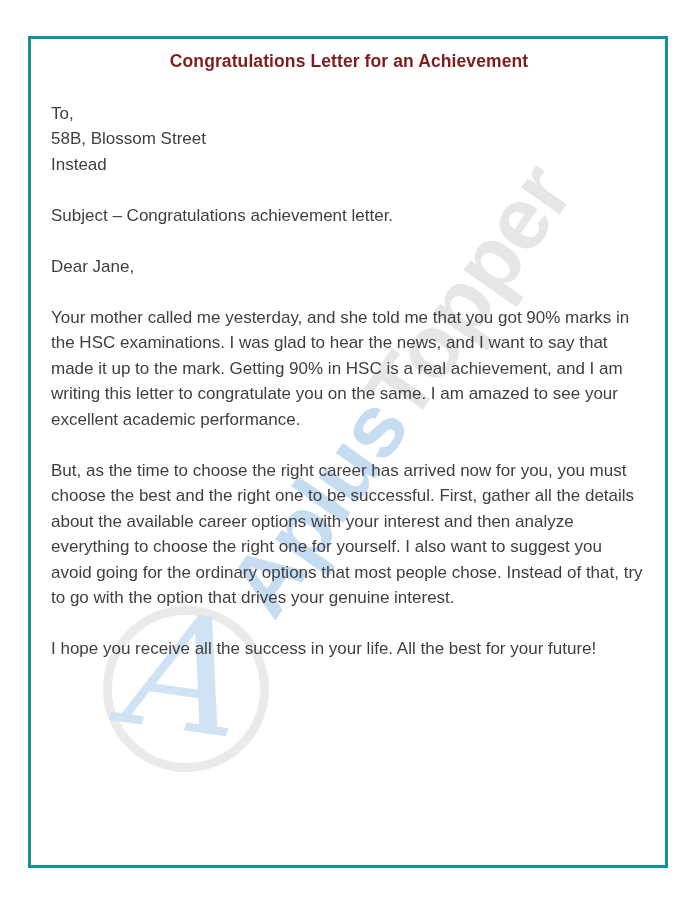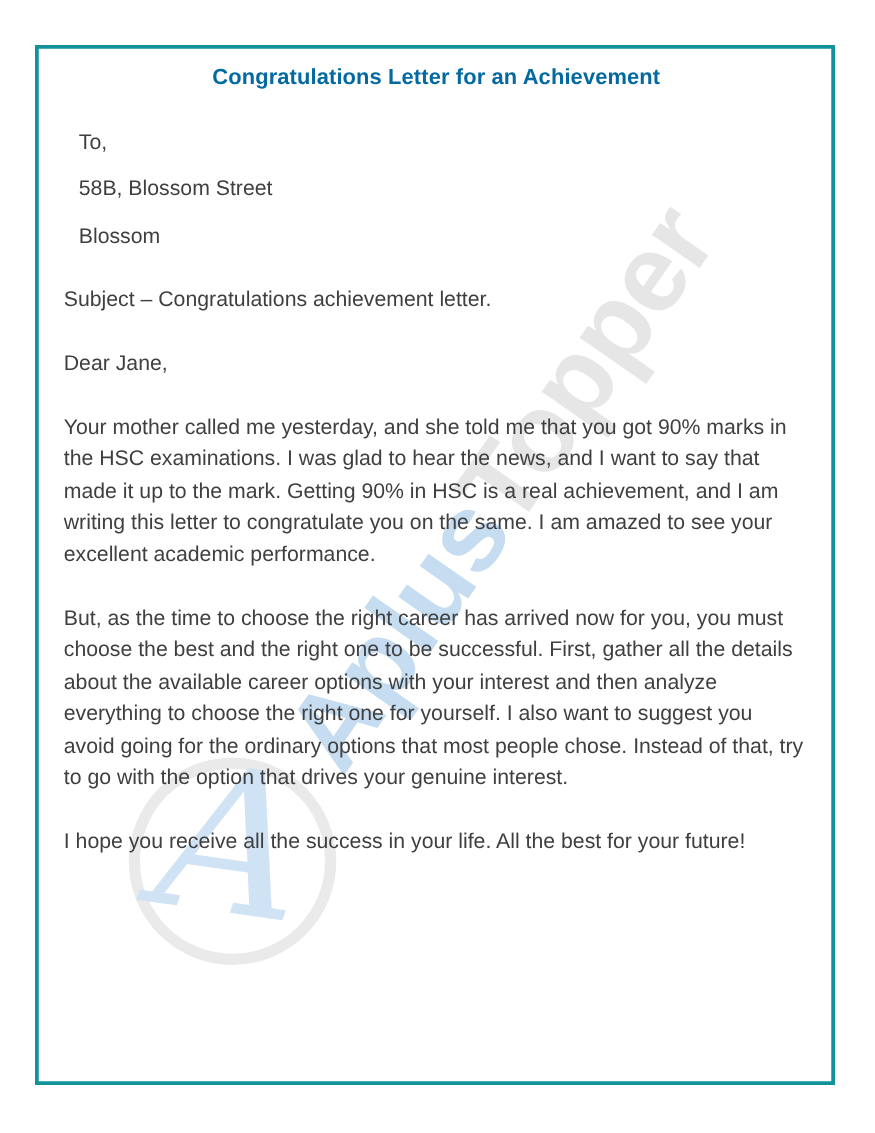--- a/index.html
+++ b/index.html
@@ -78,25 +78,25 @@
     z-index: 1;
     color: #3f3f3f;
     font-size: 17px;
     line-height: 25.5px;
   }
   .title {
     margin: 0 0 26px 0;
     text-align: center;
     font-size: 17.5px;
     font-weight: 700;
-    color: #0369a1;
+    color: #7f1d1d;
     letter-spacing: 0.1px;
   }
   .block { margin: 0 0 25.5px 0; }
-  .block p, .block div { margin: 12px; }
+  .block p, .block div { margin: 0; }
 </style>
 </head>
 <body>
 
 <div class="page">
 
   <div class="watermark-layer">
     <div class="wm-logo">
       <span class="wm-logo-a">A</span>
     </div>
@@ -105,21 +105,21 @@
 
   <div class="frame"></div>
 
   <div class="content">
 
     <h1 class="title">Congratulations Letter for an Achievement</h1>
 
     <div class="block">
       <div>To,</div>
       <div>58B, Blossom Street</div>
-      <div>Blossom</div>
+      <div>Instead</div>
     </div>
 
     <div class="block">Subject – Congratulations achievement letter.</div>
 
     <div class="block">Dear Jane,</div>
 
     <p class="block">Your mother called me yesterday, and she told me that you got 90% marks in the HSC examinations. I was glad to hear the news, and I want to say that made it up to the mark. Getting 90% in HSC is a real achievement, and I am writing this letter to congratulate you on the same. I am amazed to see your excellent academic performance.</p>
 
     <p class="block">But, as the time to choose the right career has arrived now for you, you must choose the best and the right one to be successful. First, gather all the details about the available career options with your interest and then analyze everything to choose the right one for yourself. I also want to suggest you avoid going for the ordinary options that most people chose. Instead of that, try to go with the option that drives your genuine interest.</p>
 

